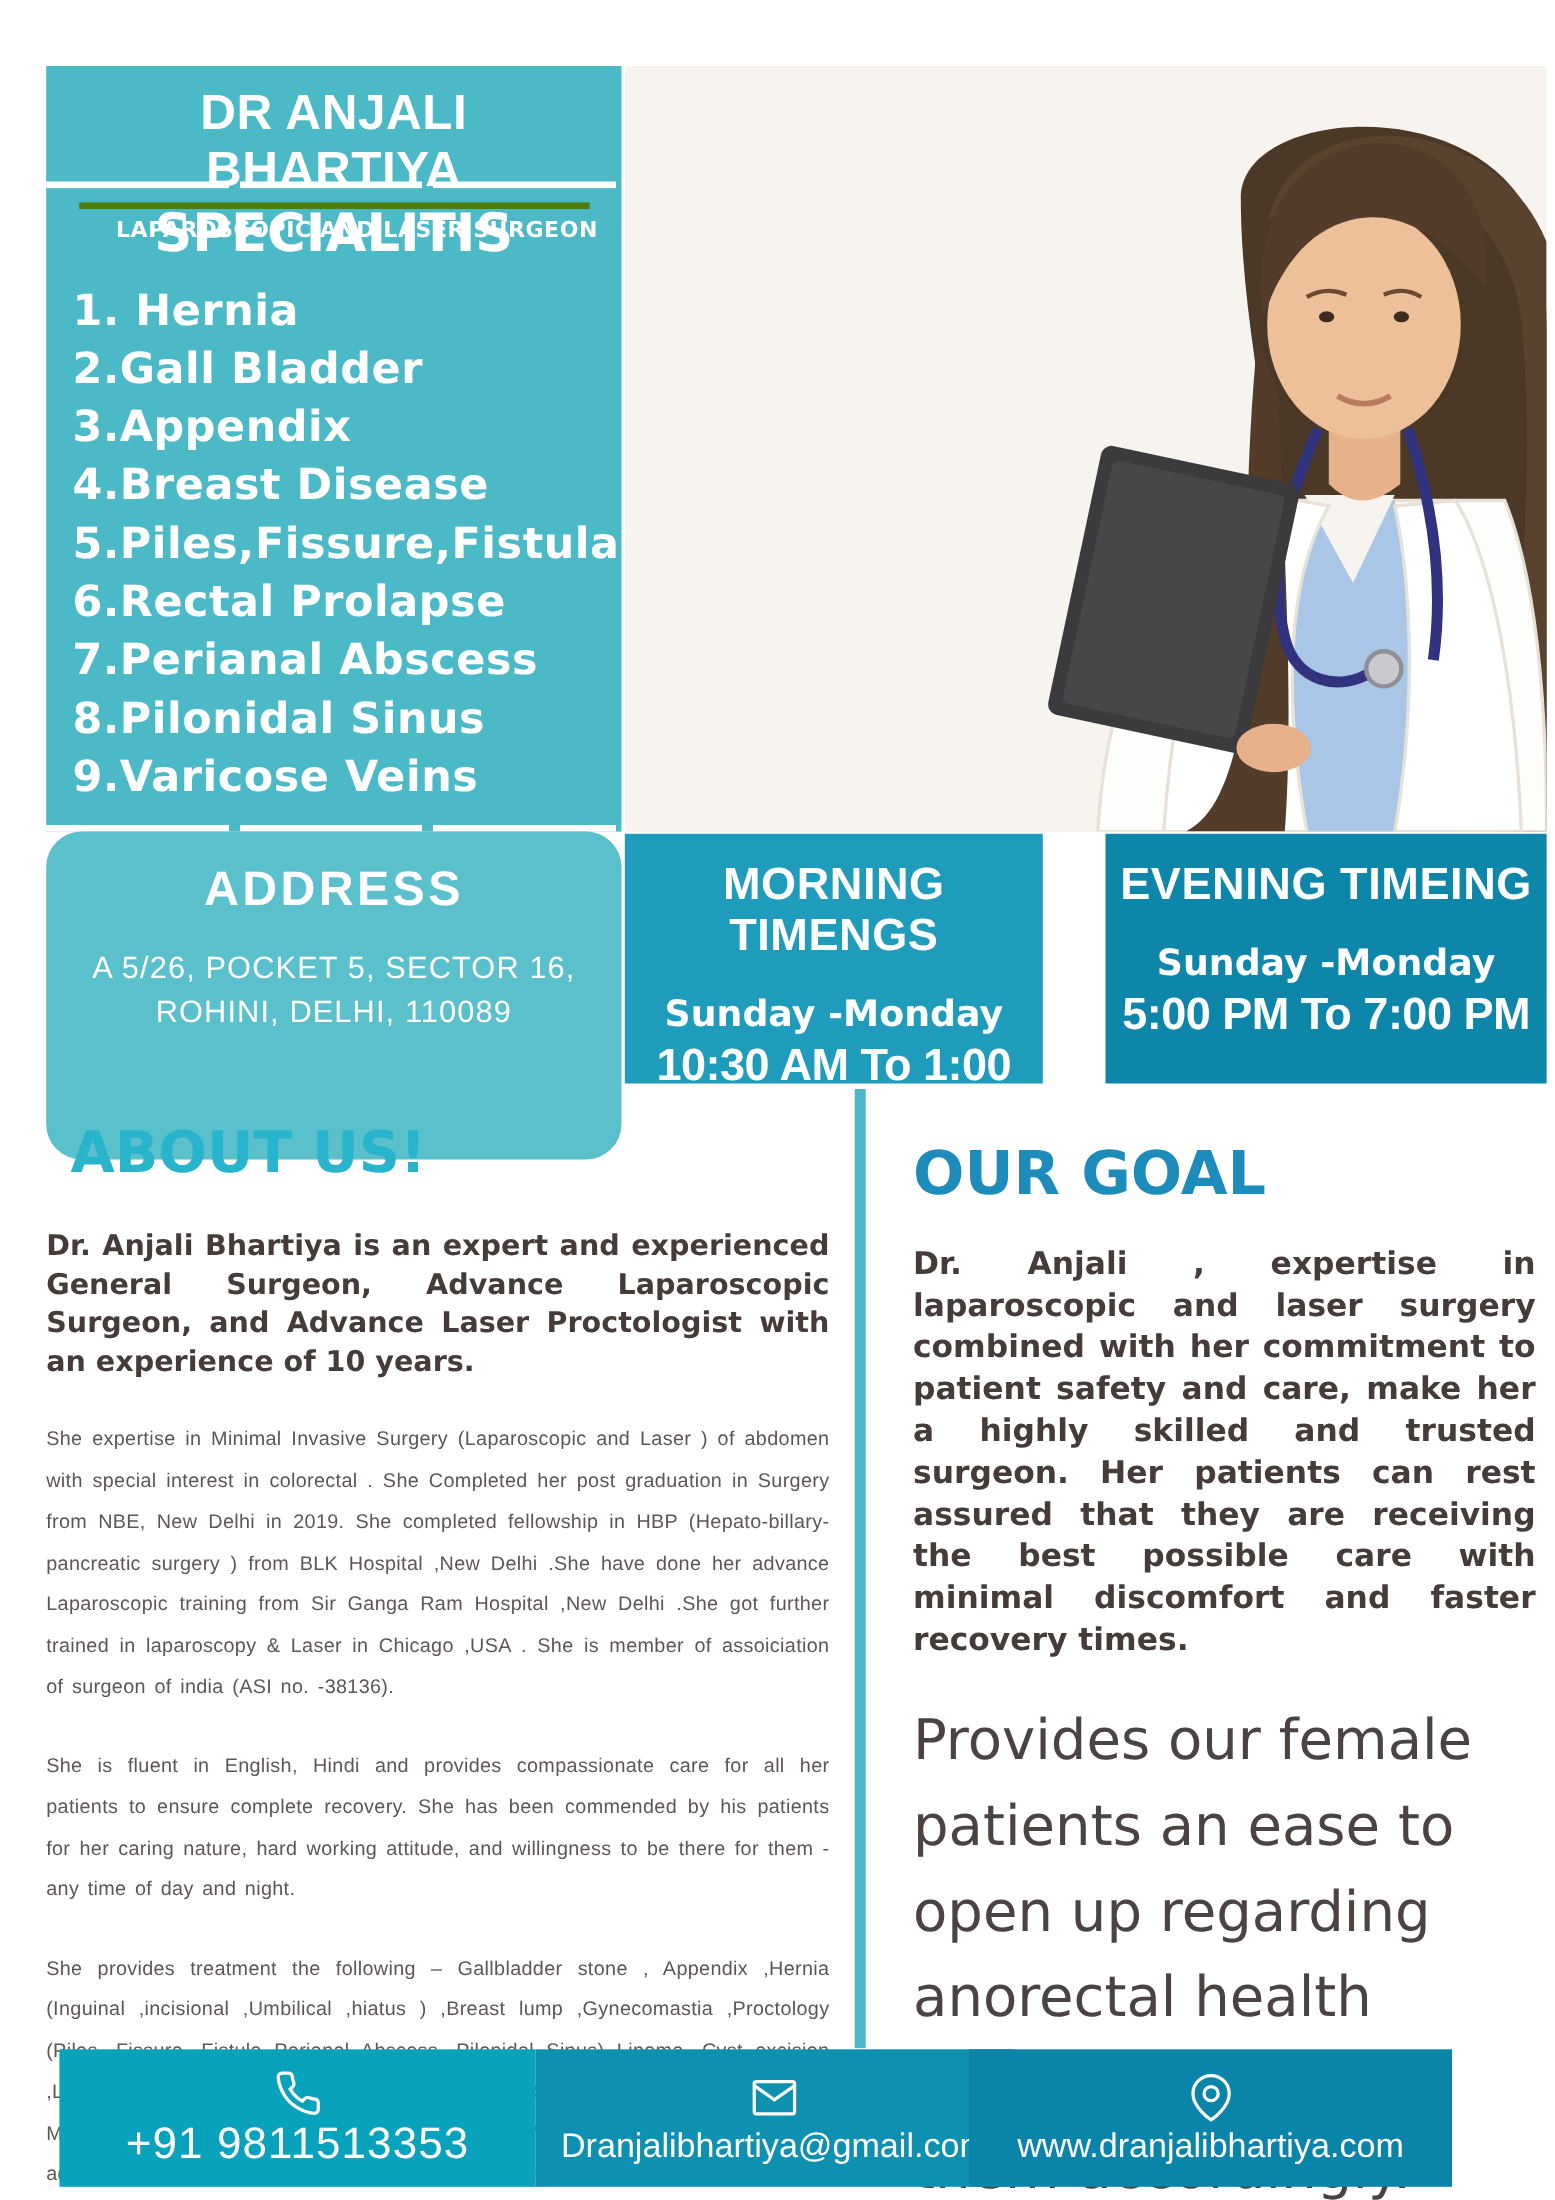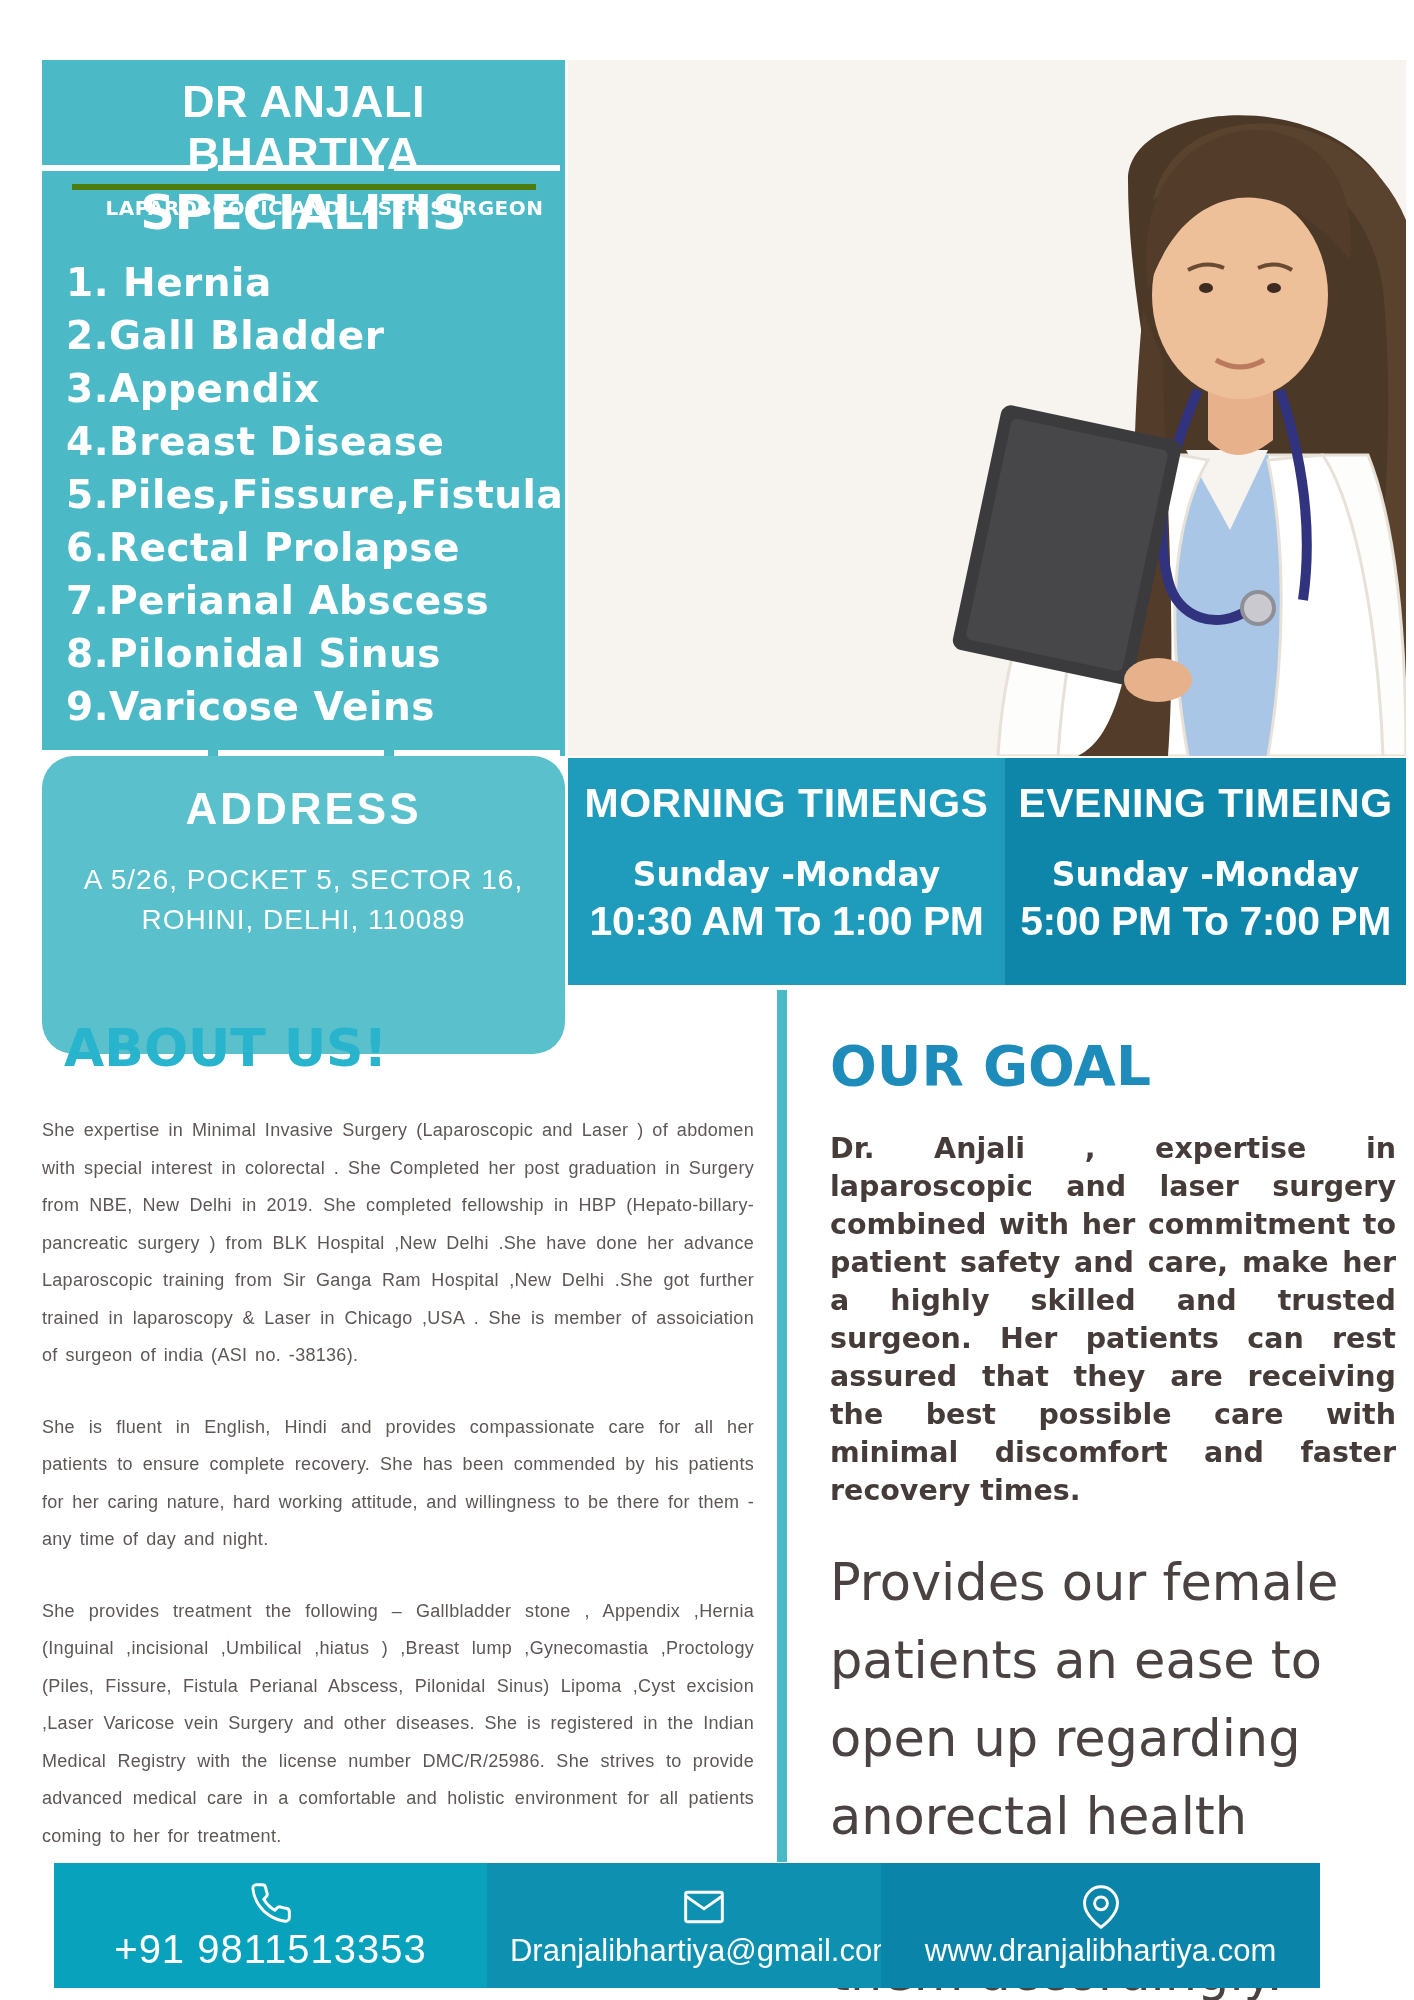--- a/index.html
+++ b/index.html
@@ -35,21 +35,21 @@
     font-size:44px;letter-spacing:3px;}
   .address-lines{margin-top:26px;font-size:28px;line-height:40px;letter-spacing:1px;}
 
   
   .photo{position:absolute;left:568px;top:60px;width:838px;height:696px;background:var(--photo_bg);}
   .photo svg{display:block;width:100%;height:100%;}
 
   
   .timing{position:absolute;top:758px;height:227px;color:#fff;display:flex;flex-direction:column;
     align-items:center;text-align:center;}
-  .timing-morning{left:568px;width:437px;background:var(--morning);}
+  .timing-morning{left:568px;width:380px;background:var(--morning);}
   .timing-evening{left:1005px;width:401px;background:var(--evening);}
   .timing-heading{margin-top:22px;font-family:"Liberation Sans",sans-serif;font-weight:bold;font-size:41px;letter-spacing:.5px;}
   .timing-days{margin-top:28px;font-family:"DejaVu Sans",sans-serif;font-weight:bold;font-size:33px;}
   .timing-hours{margin-top:4px;font-family:"Liberation Sans",sans-serif;font-weight:bold;font-size:41px;letter-spacing:-.5px;}
 
   
   .about{position:absolute;left:42px;top:1018px;width:712px;}
   .about-heading{font-family:"DejaVu Sans",sans-serif;font-weight:bold;font-size:52px;color:var(--about_heading);
     margin-left:22px;}
   .about-intro{margin-top:38px;font-family:"DejaVu Sans",sans-serif;font-weight:bold;font-size:26px;
@@ -158,20 +158,21 @@
     <div class="timing-hours">10:30 AM To 1:00 PM</div>
   </div>
   <div class="timing timing-evening">
     <div class="timing-heading">EVENING TIMEING</div>
     <div class="timing-days">Sunday -Monday</div>
     <div class="timing-hours">5:00 PM To 7:00 PM</div>
   </div>
 
   <div class="about">
     <div class="about-heading">ABOUT US!</div>
+    <p class="about-intro">Dr. Anjali Bhartiya is an expert and experienced General Surgeon, Advance Laparoscopic Surgeon, and Advance Laser Proctologist with an experience of 10 years.</p>
     <p class="body-par">She expertise in Minimal Invasive Surgery (Laparoscopic and Laser ) of abdomen with special interest in colorectal . She Completed her post graduation in Surgery from NBE, New Delhi in 2019. She completed fellowship in HBP (Hepato-billary-pancreatic surgery ) from BLK Hospital ,New Delhi .She have done her advance Laparoscopic training from Sir Ganga Ram Hospital ,New Delhi .She got further trained in laparoscopy &amp; Laser in Chicago ,USA . She is member of assoiciation of surgeon of india (ASI no. -38136).</p>
     <p class="body-par">She is fluent in English, Hindi and provides compassionate care for all her patients to ensure complete recovery. She has been commended by his patients for her caring nature, hard working attitude, and willingness to be there for them - any time of day and night.</p>
     <p class="body-par">She provides treatment the following – Gallbladder stone , Appendix ,Hernia (Inguinal ,incisional ,Umbilical ,hiatus ) ,Breast lump ,Gynecomastia ,Proctology (Piles, Fissure, Fistula Perianal Abscess, Pilonidal Sinus) Lipoma ,Cyst excision ,Laser Varicose vein Surgery and other diseases. She is registered in the Indian Medical Registry with the license number DMC/R/25986. She strives to provide advanced medical care in a comfortable and holistic environment for all patients coming to her for treatment.</p>
   </div>
 
   <div class="v-divider"></div>
 
   <div class="goal">
     <div class="goal-heading">OUR GOAL</div>
     <p class="goal-intro">Dr. Anjali , expertise in laparoscopic and laser surgery combined with her commitment to patient safety and care, make her a highly skilled and trusted surgeon. Her patients can rest assured that they are receiving the best possible care with minimal discomfort and faster recovery times.</p>

